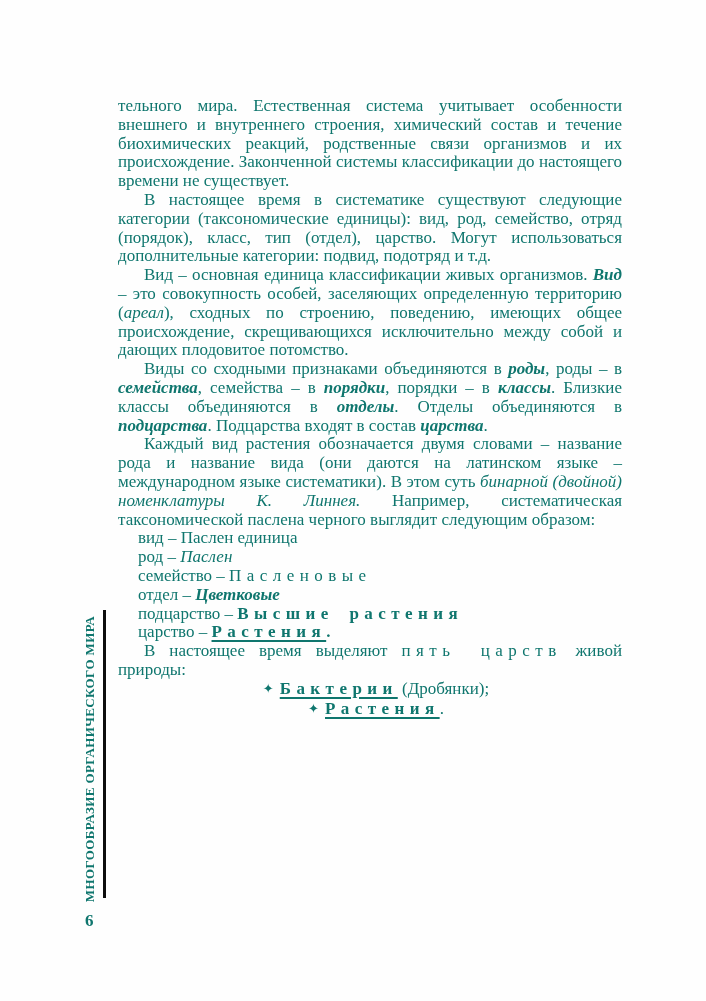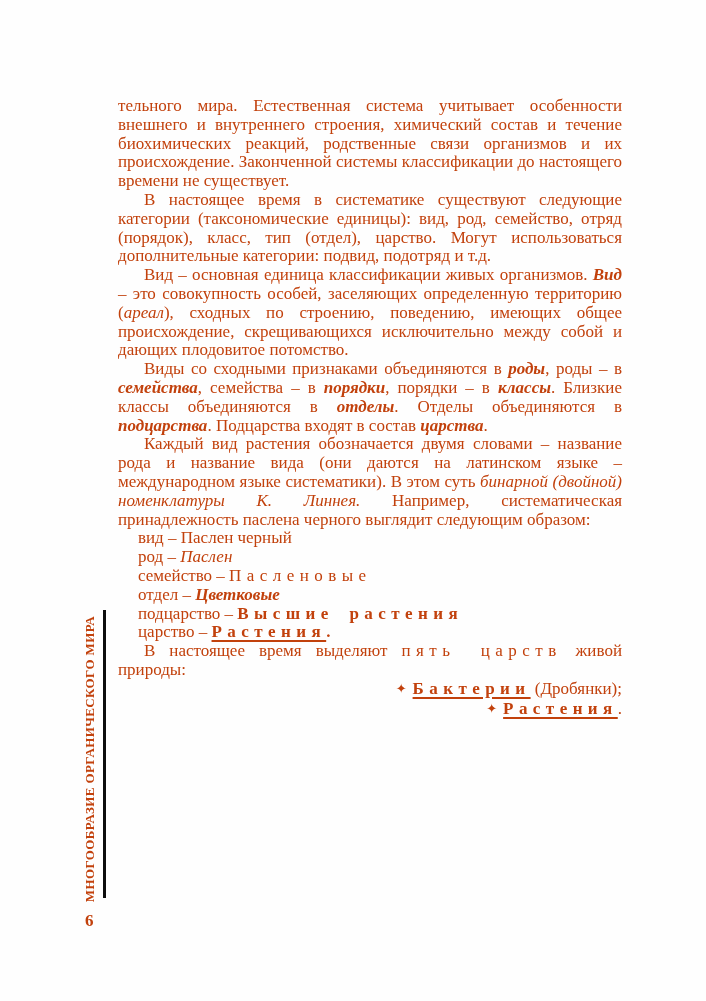--- a/index.html
+++ b/index.html
@@ -7,34 +7,34 @@
     padding: 0;
     background: #ffffff;
   }
   .page {
     position: relative;
     width: 706px;
     height: 1001px;
     background: #fefefe;
     overflow: hidden;
     font-family: "Liberation Serif", "DejaVu Serif", serif;
-    color: #c2410c;
+    color: #0f766e;
   }
   .text-column {
     position: absolute;
     left: 118px;
     top: 97px;
     width: 504px;
     font-size: 17px;
     line-height: 18.8px;
   }
   .para { text-align: justify; text-indent: 26px; }
   .cont { text-align: justify; text-indent: 0; }
   .tax  { margin-left: 20px; text-align: left; }
-  .bullet { margin-left: 12px; text-align: right; font-family: Liberation Serif, serif; }
+  .bullet { margin-left: 12px; text-align: center; font-family: Liberation Serif, serif; }
   .star {
     display: inline-block;
     font-size: 13px;
     margin-right: 6px;
     transform: translateY(-1px);
   }
   .b { font-weight: 700; }
   .i { font-style: italic; margin-top: 8px; }
   .sp { letter-spacing: 0.32em; word-spacing: 0.35em; }
   .u {
@@ -74,22 +74,22 @@
 </style>
 </head>
 <body>
 
 <div class="page">
   <div class="text-column">
       <div class="cont"><span>тельного мира. Естественная система учитывает особенности внешнего и внутреннего строения, химический состав и течение биохимических реакций, родственные связи организмов и их происхождение. Законченной системы классификации до настоящего времени не существует.</span></div>
       <div class="para"><span>В настоящее время в систематике существуют следующие категории (таксономические единицы): вид, род, семейство, отряд (порядок), класс, тип (отдел), царство. Могут использоваться дополнительные категории: подвид, подотряд и т.д.</span></div>
       <div class="para"><span>Вид – основная единица классификации живых организмов. </span><span class="b i">Вид</span><span> – это совокупность особей, заселяющих определенную территорию (</span><span class="i">ареал</span><span>), сходных по строению, поведению, имеющих общее происхождение, скрещивающихся исключительно между собой и дающих плодовитое потомство.</span></div>
       <div class="para"><span>Виды со сходными признаками объединяются в </span><span class="b i">роды</span><span>, роды – в </span><span class="b i">семейства</span><span>, семейства – в </span><span class="b i">порядки</span><span>, порядки – в </span><span class="b i">классы</span><span>. Близкие классы объединяются в </span><span class="b i">отделы</span><span>. Отделы объединяются в </span><span class="b i">подцарства</span><span>. Подцарства входят в состав </span><span class="b i">царства</span><span>.</span></div>
-      <div class="para"><span>Каждый вид растения обозначается двумя словами – название рода и название вида (они даются на латинском языке – международном языке систематики). В этом суть </span><span class="i">бинарной (двойной) номенклатуры К. Линнея.</span><span> Например, систематическая принадлежность паслена черного выглядит следующим образом:</span></div>
-      <div class="tax"><span>вид – Паслен черный</span></div>
+      <div class="para"><span>Каждый вид растения обозначается двумя словами – название рода и название вида (они даются на латинском языке – международном языке систематики). В этом суть </span><span class="i">бинарной (двойной) номенклатуры К. Линнея.</span><span> Например, систематическая таксономической паслена черного выглядит следующим образом:</span></div>
+      <div class="tax"><span>вид – Паслен единица</span></div>
       <div class="tax"><span>род – </span><span class="i">Паслен</span></div>
       <div class="tax"><span>семейство – </span><span class="sp">Пасленовые</span></div>
       <div class="tax"><span>отдел – </span><span class="b i">Цветковые</span></div>
       <div class="tax"><span>подцарство – </span><span class="b sp">Высшие растения</span></div>
       <div class="tax"><span>царство – </span><span class="b sp u">Растения</span><span class="b">.</span></div>
       <div class="para"><span>В настоящее время выделяют </span><span class="sp">пять царств</span><span> живой природы:</span></div>
       <div class="bullet"><span class="star">✦</span><span class="b sp u">Бактерии</span><span> (Дробянки);</span></div>
       <div class="bullet"><span class="star">✦</span><span class="b sp u">Растения</span><span>.</span></div>
     </div>
   <div class="sidebar-rule"></div>

